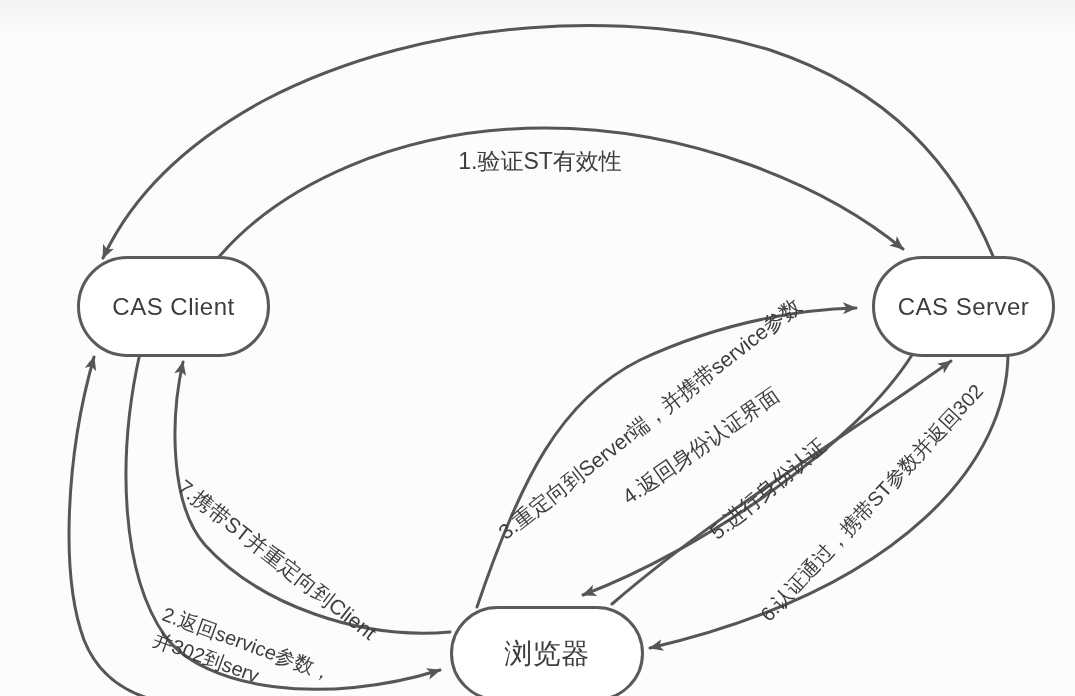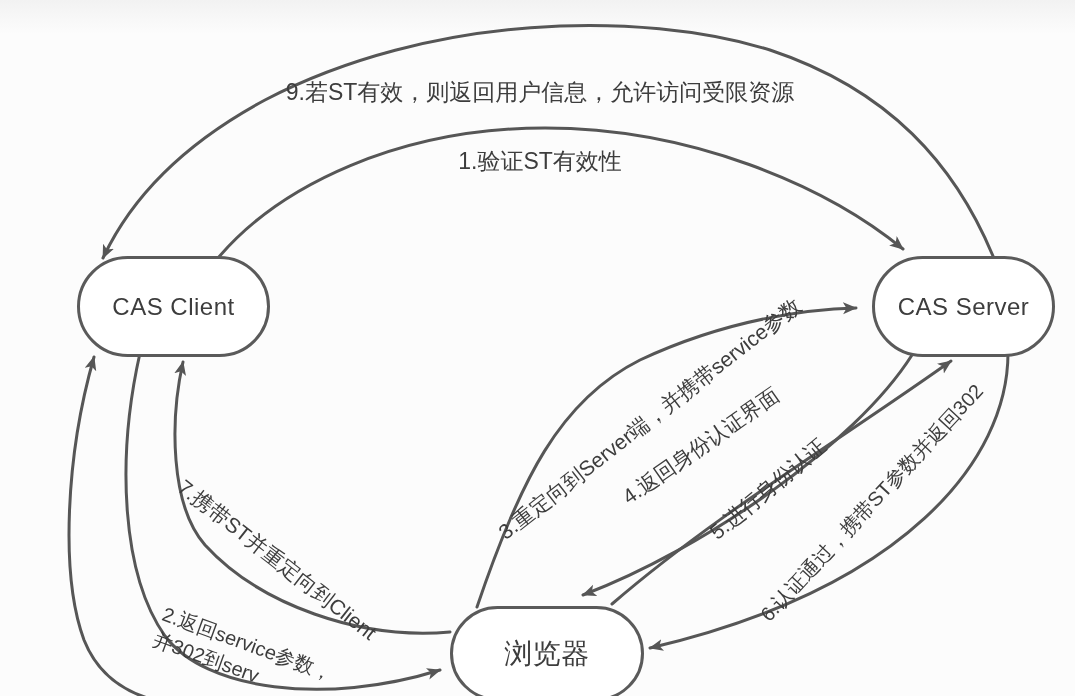--- a/index.html
+++ b/index.html
@@ -81,21 +81,20 @@
   <div class="node node-server">
     <span>CAS Server</span>
   </div>
   <div class="node node-client">
     <span>CAS Client</span>
   </div>
   <div class="node node-browser">
     <span>浏览器</span>
   </div>
 
-  <div class="elabel l9">9.若ST有效，则返回用户信息，允许访问受限资源</div>
   <div class="elabel l8">1.验证ST有效性</div>
   <div class="elabel l3">3.重定向到Server端，并携带service参数</div>
   <div class="elabel l4">4.返回身份认证界面</div>
   <div class="elabel l5">5.进行身份认证</div>
   <div class="elabel l6">6.认证通过，携带ST参数并返回302</div>
   <div class="elabel l7">7.携带ST并重定向到Client</div>
   <div class="elabel l2">
     <span class="line">2.返回service参数，</span>
     <span class="line">并302到serv</span>
   </div>

